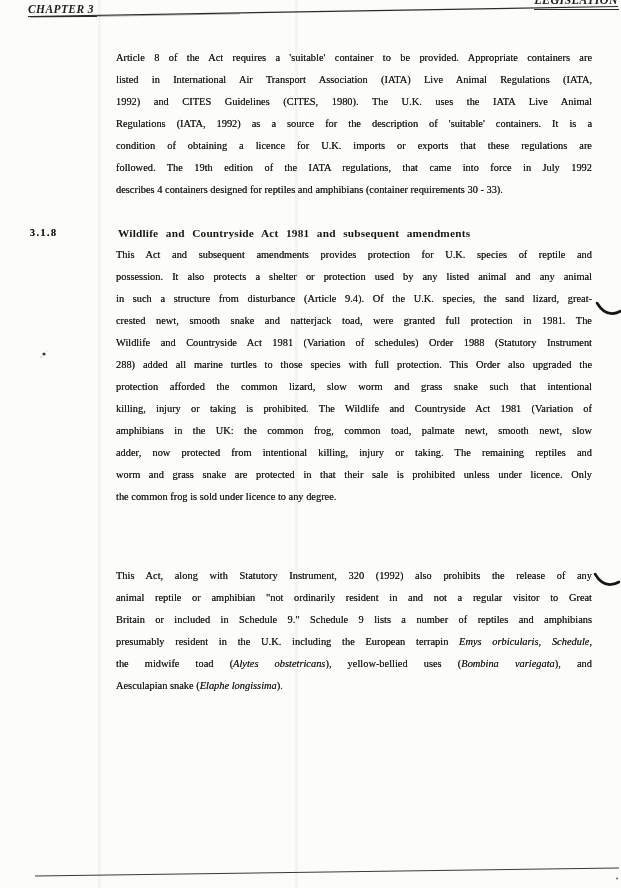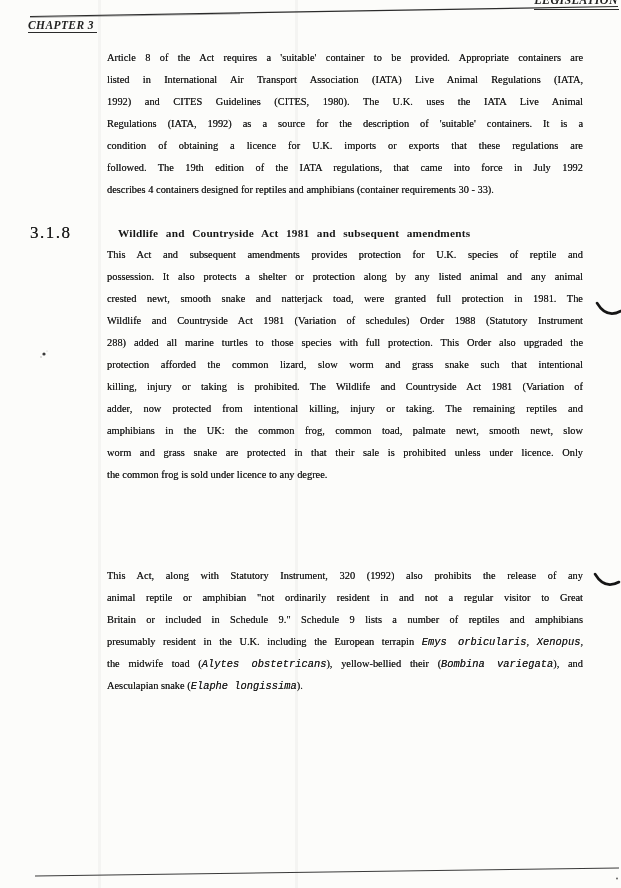--- a/index.html
+++ b/index.html
@@ -16,49 +16,49 @@
   
   .fold { position:absolute; top:0; bottom:0; width:3px; background:rgba(60,60,55,0.04); }
   .fold-a { left:98px; }
   .fold-b { left:295px; }
 
   
   .hdr-left {
     position:absolute; left:28px; top:1px;
     font-style:italic; font-weight:bold; font-size:11.5px;
     letter-spacing:0.4px; color:#222;
-    border-bottom:1.6px solid #2a2a2a; padding:18px 3px 1px 0;
+    border-bottom:1.6px solid #2a2a2a; padding:2px 3px 1px 0;
   }
   .hdr-right {
     position:absolute; right:2px; top:-7px;
     font-style:italic; font-weight:bold; font-size:12px;
     letter-spacing:0.4px; color:#222;
     border-bottom:1.8px solid #2a2a2a; padding:0 1px 1px 0;
   }
   svg.overlay { position:absolute; left:0; top:0; pointer-events:none; }
 
   
-  .para { position:absolute; left:107px; width:476px; }
+  .para { position:absolute; left:116px; width:476px; }
   .p1 { top:47px; }
   .p2 { top:244px; }
   .p3 { top:565px; }
   .tline {
     height:22px; line-height:22px;
     font-size:10.4px;
     text-align:justify; text-align-last:justify;
     text-shadow:0 0 0.4px rgba(25,25,25,0.85);
     white-space:normal; overflow:visible;
   }
   .tline-last { text-align-last:left; }
-  .it { font-style:italic;font-family:Liberation Mono, monospace; }
+  .it { font-style:italic; }
 
   .section-row { position:absolute; top:222px; left:0; width:621px; height:22px; }
   .sec-num {
     position:absolute; left:30px; top:0;
-    font-weight:normal; font-size:17px; line-height:22px;
+    font-weight:bold; font-size:10px; line-height:22px;
     letter-spacing:1.5px; color:#1c1c1c;
     text-shadow:0 0 0.4px rgba(25,25,25,0.85);
     text-align:right;
   }
   .sec-title {
     position:absolute; left:118px; top:0; width:480px;
     font-weight:bold; font-size:11.3px; line-height:22px;
     word-spacing:4.5px; letter-spacing:0.2px; color:#161616;
   }
 
@@ -106,35 +106,36 @@
       <div class="tline tline-last">describes 4 containers designed for reptiles and amphibians (container requirements 30 - 33).</div>
     </div>
 
   <div class="section-row">
     <span class="sec-num">3.1.8</span>
     <span class="sec-title">Wildlife and Countryside Act 1981 and subsequent amendments</span>
   </div>
 
   <div class="para p2">
       <div class="tline">This Act and subsequent amendments provides protection for U.K. species of reptile and</div>
-      <div class="tline">possession.  It also protects a shelter or protection along by any listed animal and any animal</div>
+      <div class="tline">possession.  It also protects a shelter or protection used by any listed animal and any animal</div>
+      <div class="tline">in such a structure from disturbance (Article 9.4).  Of the U.K. species, the sand lizard, great-</div>
       <div class="tline">crested newt, smooth snake and natterjack toad, were granted full protection in 1981. The</div>
       <div class="tline">Wildlife and Countryside Act 1981 (Variation of schedules) Order 1988 (Statutory Instrument</div>
       <div class="tline">288) added all marine turtles to those species with full protection. This Order also upgraded the</div>
       <div class="tline">protection afforded the common lizard, slow worm and grass snake such that intentional</div>
       <div class="tline">killing, injury or taking is prohibited.  The Wildlife and Countryside Act 1981 (Variation of</div>
+      <div class="tline">amphibians in the UK: the common frog, common toad, palmate newt, smooth newt, slow</div>
       <div class="tline">adder, now protected from intentional killing, injury or taking.  The remaining reptiles and</div>
-      <div class="tline">amphibians in the UK: the common frog, common toad, palmate newt, smooth newt, slow</div>
       <div class="tline">worm and grass snake are protected in that their sale is prohibited unless under licence. Only</div>
       <div class="tline tline-last">the common frog is sold under licence to any degree.</div>
     </div>
 
   <div class="para p3">
       <div class="tline">This Act, along with Statutory Instrument, 320 (1992) also prohibits the release of any</div>
       <div class="tline">animal reptile or amphibian "not ordinarily resident in and not a regular visitor to Great</div>
       <div class="tline">Britain or included in Schedule 9."  Schedule 9 lists a number of reptiles and amphibians</div>
-      <div class="tline"><span>presumably resident in the U.K. including the European terrapin </span><span class="it">Emys orbicularis</span><span>, </span><span class="it">Xenopus</span><span>,</span></div>
-      <div class="tline"><span>the midwife toad (</span><span class="it">Alytes obstetricans</span><span>), yellow-bellied their (</span><span class="it">Bombina variegata</span><span>), and</span></div>
+      <div class="tline"><span>presumably resident in the U.K. including the European terrapin </span><span class="it">Emys orbicularis</span><span>, </span><span class="it">Schedule</span><span>,</span></div>
+      <div class="tline"><span>the midwife toad (</span><span class="it">Alytes obstetricans</span><span>), yellow-bellied uses (</span><span class="it">Bombina variegata</span><span>), and</span></div>
       <div class="tline tline-last"><span>Aesculapian snake (</span><span class="it">Elaphe longissima</span><span>).</span></div>
     </div>
 
 
 </div>
 
 </body></html>

